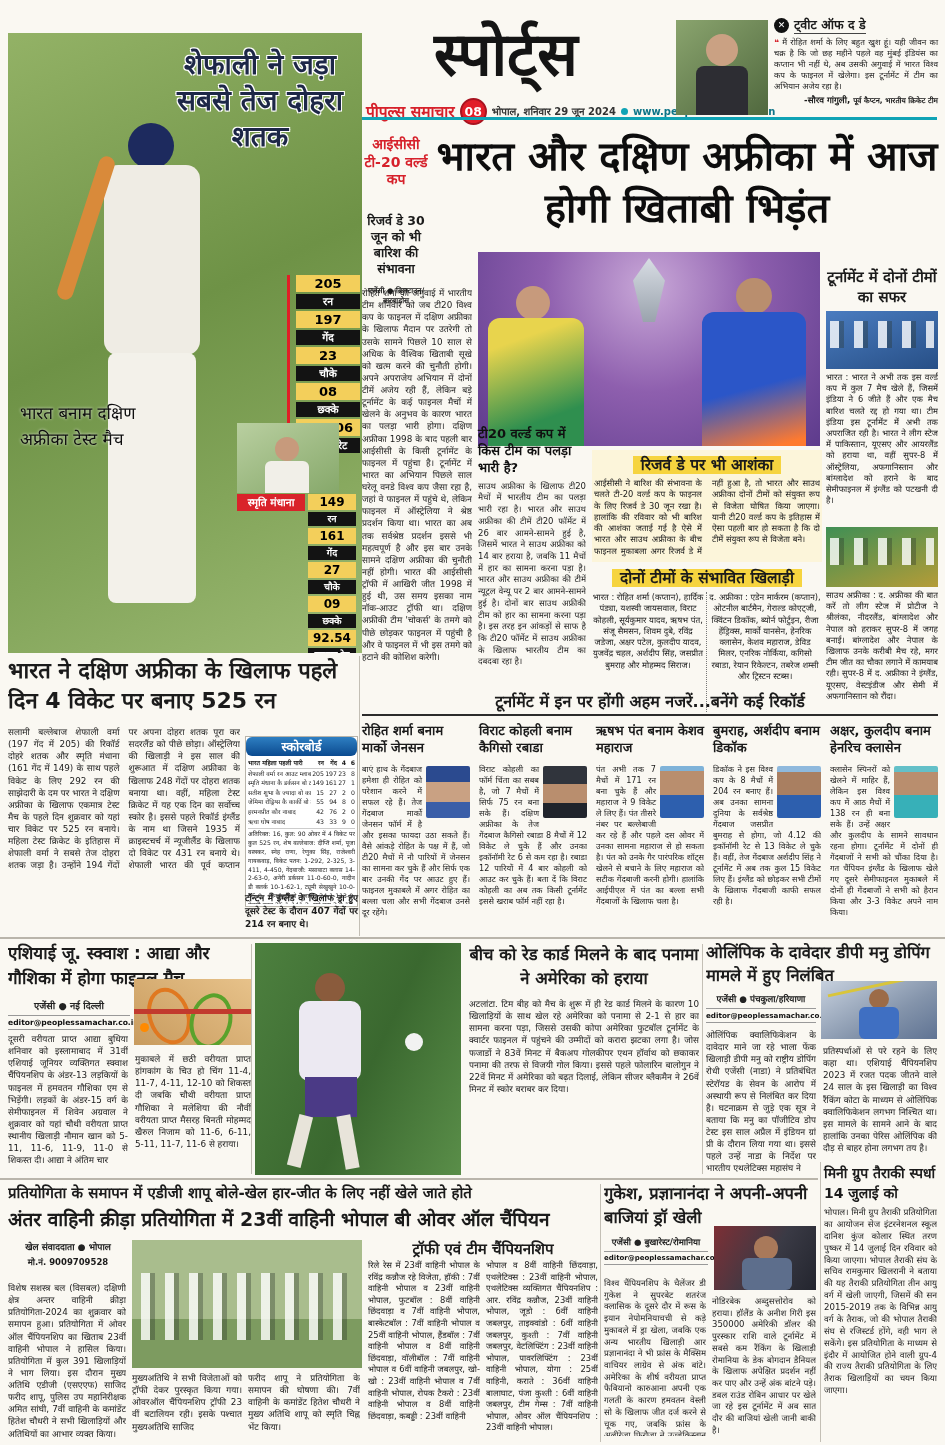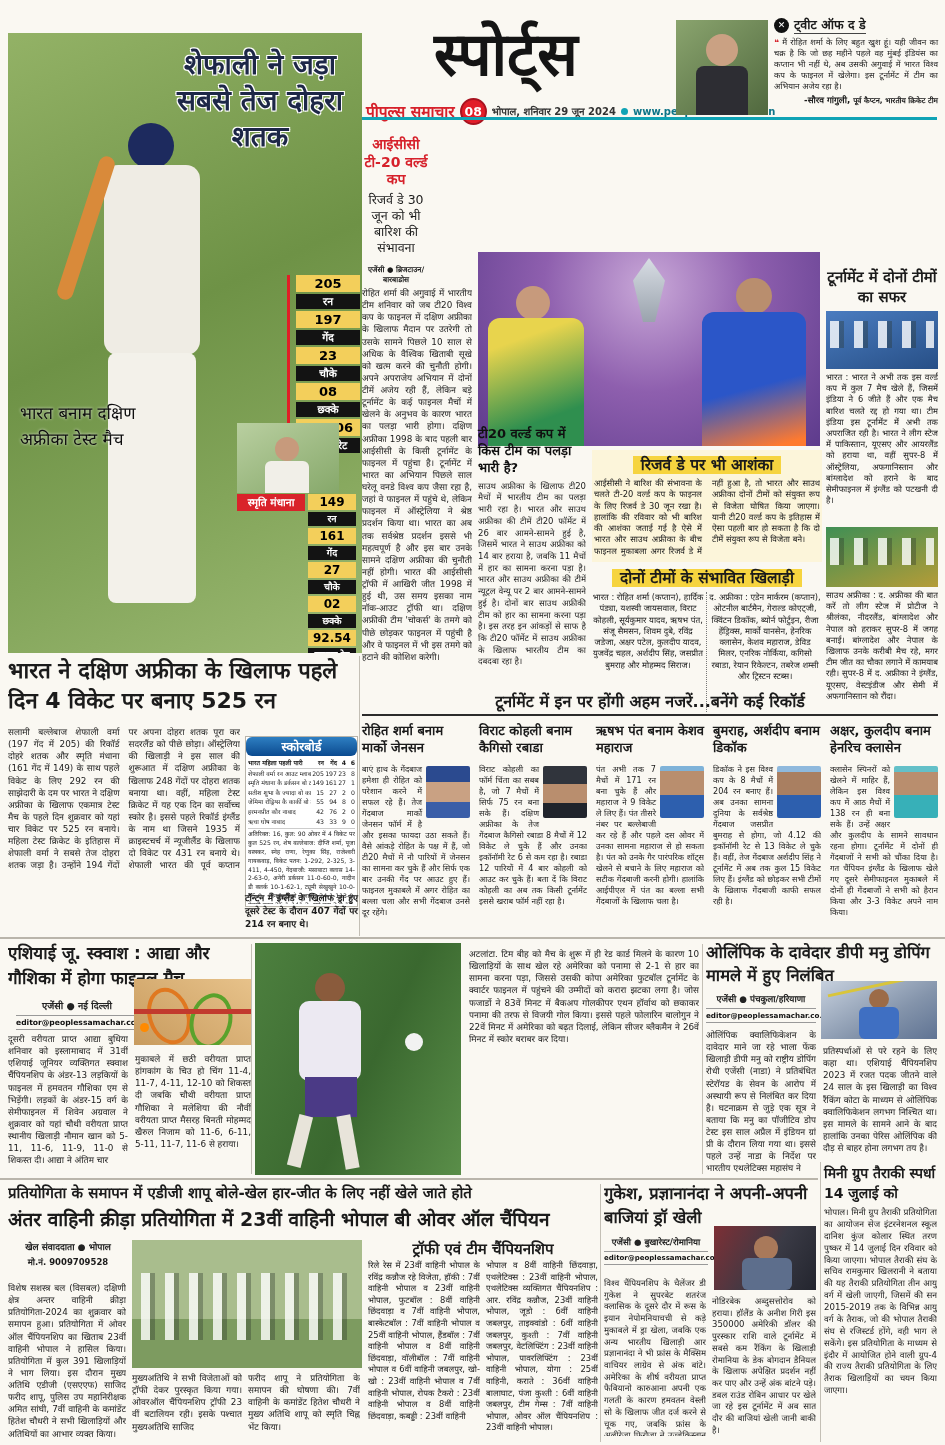--- a/index.html
+++ b/index.html
@@ -71,21 +71,21 @@
     height:15px;line-height:15px;}
   .chips.small .chip-val{font-size:12px;height:16px;line-height:16px;}
   .chips.small .chip-lab{font-size:9.5px;height:14px;line-height:14px;}
   .redline{position:absolute;width:3px;background:#e01f26;}
   .mnd-label{position:absolute;background:#d9232a;color:#fff;font-weight:800;font-size:10.5px;
     text-align:center;line-height:17px;height:17px;}
 
   
   .rail{left:362px;top:136px;width:68px;}
   .rail-kicker{color:#d6212b;font-weight:800;font-size:14px;text-align:center;line-height:1.25;}
-  .rail-sub{font-size:12.5px;font-weight:400;text-align:center;margin-top:3px;line-height:1.3;}
+  .rail-sub{font-size:12.5px;font-weight:700;text-align:center;margin-top:24px;line-height:1.3;}
   .rail-by{font-size:7.4px;font-weight:700;text-align:center;margin-top:7px;}
   .ms-headline{left:436px;top:130px;width:502px;height:122px;font-size:40px;font-weight:800;
     line-height:1.3;text-align:center;color:#0d0d0d;}
   .bodytxt{font-size:8.8px;line-height:1.38;text-align:justify;color:#1c1c1c;overflow:hidden;}
   .sec-h-yellow{text-align:center;}
   .sec-h-yellow span{background:#f6d43f;font-weight:800;font-size:15.5px;padding:0 8px;}
   .reserve{left:592px;top:450px;width:230px;height:112px;background:#fcf5da;
     padding:3px 2px 4px;box-sizing:border-box;}
   .res-body{column-count:2;column-gap:10px;font-size:8.3px;line-height:1.36;text-align:justify;margin-top:3px;height:84px;overflow:hidden;}
   .squads{left:592px;top:566px;width:230px;}
@@ -205,32 +205,33 @@
       <div class="fig" style="left:28px;top:38px;width:44px;height:32px;border-radius:6px 6px 0 0;background:#f1efe8;"></div>
     </div>
     <div class="mnd-label" style="left:229px;top:461px;width:68px;">स्मृति मंधाना</div>
     <div class="chips small" style="left:300px;top:461px;width:48px;">
       <div class="chip-val">149</div>
       <div class="chip-lab">रन</div>
       <div class="chip-val">161</div>
       <div class="chip-lab">गेंद</div>
       <div class="chip-val">27</div>
       <div class="chip-lab">चौके</div>
-      <div class="chip-val">02</div>
+      <div class="chip-val">09</div>
       <div class="chip-lab">छक्के</div>
       <div class="chip-val">92.54</div>
       <div class="chip-lab">स्ट्राइक रेट</div>
     </div>
   </div>
 
   <div class="abs rail">
     <div class="rail-kicker">आईसीसी टी-20 वर्ल्ड कप</div>
     <div class="rail-sub">रिजर्व डे 30 जून को भी बारिश की संभावना</div>
     <div class="rail-by">एजेंसी ● ब्रिजटाउन/बारबाडोस</div>
   </div>
+  <div class="abs ms-headline">भारत और दक्षिण अफ्रीका में आज होगी खिताबी भिड़ंत</div>
   <div class="abs bodytxt" style="left:362px;top:287px;width:110px;height:398px;">रोहित शर्मा की अगुवाई में भारतीय टीम शनिवार को जब टी20 विश्व कप के फाइनल में दक्षिण अफ्रीका के खिलाफ मैदान पर उतरेगी तो उसके सामने पिछले 10 साल से अधिक के वैश्विक खिताबी सूखे को खत्म करने की चुनौती होगी। अपने अपराजेय अभियान में दोनों टीमें अजेय रही हैं, लेकिन बड़े टूर्नामेंट के कई फाइनल मैचों में खेलने के अनुभव के कारण भारत का पलड़ा भारी होगा। दक्षिण अफ्रीका 1998 के बाद पहली बार आईसीसी के किसी टूर्नामेंट के फाइनल में पहुंचा है। टूर्नामेंट में भारत का अभियान पिछले साल घरेलू वनडे विश्व कप जैसा रहा है, जहां वे फाइनल में पहुंचे थे, लेकिन फाइनल में ऑस्ट्रेलिया ने श्रेष्ठ प्रदर्शन किया था। भारत का अब तक सर्वश्रेष्ठ प्रदर्शन इससे भी महत्वपूर्ण है और इस बार उनके सामने दक्षिण अफ्रीका की चुनौती नहीं होगी। भारत की आईसीसी ट्रॉफी में आखिरी जीत 1998 में हुई थी, उस समय इसका नाम नॉक-आउट ट्रॉफी था। दक्षिण अफ्रीकी टीम 'चोकर्स' के तमगे को पीछे छोड़कर फाइनल में पहुंची है और वे फाइनल में भी इस तमगे को हटाने की कोशिश करेगी।</div>
 
   <div class="abs photo ph-captains" style="left:478px;top:252px;width:342px;height:194px;">
     <div class="fig" style="left:151px;top:6px;width:40px;height:64px;background:linear-gradient(#d8dde4,#9aa3ad);clip-path:polygon(50% 0,90% 35%,65% 100%,35% 100%,10% 35%);"></div>
     <div class="fig" style="left:38px;top:34px;width:34px;height:34px;border-radius:50%;background:#c79a7c;"></div>
     <div class="fig" style="left:10px;top:66px;width:96px;height:128px;border-radius:12px 12px 0 0;background:linear-gradient(160deg,#e8d44d 20%,#2f8f4f 75%);"></div>
     <div class="fig" style="right:48px;top:26px;width:36px;height:36px;border-radius:50%;background:#b98e6e;"></div>
     <div class="fig" style="right:14px;top:60px;width:104px;height:134px;border-radius:12px 12px 0 0;background:linear-gradient(165deg,#2b56c8 55%,#ff7a2f 95%);"></div>
   </div>
 
@@ -356,21 +357,21 @@
   <div class="abs vline" style="left:359px;top:656px;height:280px;"></div>
   <div class="abs hline" style="left:0;top:937px;width:945px;"></div>
   <div class="abs vline" style="left:251px;top:944px;height:230px;"></div>
   <div class="abs vline" style="left:702px;top:944px;height:230px;"></div>
   <div class="abs hline" style="left:0;top:1178px;width:818px;"></div>
   <div class="abs vline" style="left:600px;top:1184px;height:258px;"></div>
   <div class="abs vline" style="left:820px;top:1162px;height:280px;"></div>
 
   <div class="abs squash">
     <div class="s-head">एशियाई जू. स्क्वाश : आद्या और गौशिका में होगा फाइनल मैच</div>
-    <div style="width:122px;margin-top:2px;margin-left:8px;">
+    <div style="width:122px;margin-top:2px;">
       <div class="byline">एजेंसी ● नई दिल्ली</div>
       <div class="email-box" style="font-size:7.6px;">editor@peoplessamachar.co.in</div>
     </div>
     <div class="photo ph-squash" style="right:0;top:38px;width:117px;height:66px;">
       <div class="fig" style="left:14px;top:8px;width:34px;height:50px;border:4px solid #e07820;border-radius:50%;transform:rotate(-18deg);"></div>
       <div class="fig" style="left:56px;top:14px;width:34px;height:48px;border:4px solid #5aa22c;border-radius:50%;transform:rotate(14deg);"></div>
       <div class="fig" style="left:6px;top:44px;width:9px;height:9px;border-radius:50%;background:#ff8a00;"></div>
       <div class="fig" style="left:0;top:30px;width:117px;height:5px;background:#c23a2e;"></div>
     </div>
     <div class="bodytxt" style="position:absolute;left:0;top:92px;width:120px;height:142px;">दूसरी वरीयता प्राप्त आद्या बुधिया शनिवार को इस्लामाबाद में 31वीं एशियाई जूनियर व्यक्तिगत स्क्वाश चैंपियनशिप के अंडर-13 लड़कियों के फाइनल में हमवतन गौशिका एम से भिड़ेंगी। लड़कों के अंडर-15 वर्ग के सेमीफाइनल में शिवेन अग्रवाल ने शुक्रवार को यहां चौथी वरीयता प्राप्त स्थानीय खिलाड़ी नौमान खान को 5-11, 11-6, 11-9, 11-0 से शिकस्त दी। आद्या ने अंतिम चार</div>
@@ -380,20 +381,21 @@
   <div class="abs football">
     <div class="photo ph-foot" style="left:0;top:2px;width:206px;height:232px;">
       <div class="fig" style="left:60px;top:30px;width:30px;height:30px;border-radius:50%;background:#8a5b3c;"></div>
       <div class="fig" style="left:44px;top:58px;width:62px;height:80px;border-radius:10px;background:#ece9f2;"></div>
       <div class="fig" style="left:50px;top:134px;width:52px;height:40px;background:#4b3a86;"></div>
       <div class="fig" style="left:38px;top:172px;width:14px;height:52px;background:#e8e4da;transform:rotate(14deg);"></div>
       <div class="fig" style="left:86px;top:172px;width:14px;height:54px;background:#e8e4da;transform:rotate(-10deg);"></div>
       <div class="fig" style="left:150px;top:90px;width:18px;height:18px;border-radius:50%;background:#f2f2f2;"></div>
     </div>
     <div class="fb-right">
+      <div class="fb-head">बीच को रेड कार्ड मिलने के बाद पनामा ने अमेरिका को हराया</div>
       <div class="bodytxt" style="margin-top:5px;height:172px;">अटलांटा. टिम बीह को मैच के शुरू में ही रेड कार्ड मिलने के कारण 10 खिलाड़ियों के साथ खेल रहे अमेरिका को पनामा से 2-1 से हार का सामना करना पड़ा, जिससे उसकी कोपा अमेरिका फुटबॉल टूर्नामेंट के क्वार्टर फाइनल में पहुंचने की उम्मीदों को करारा झटका लगा है। जोस फजार्डो ने 83वें मिनट में बैकअप गोलकीपर एथन हॉर्वाथ को छकाकर पनामा की तरफ से विजयी गोल किया। इससे पहले फोलारिन बालोगुन ने 22वें मिनट में अमेरिका को बढ़त दिलाई, लेकिन सीजर ब्लैकमैन ने 26वें मिनट में स्कोर बराबर कर दिया।</div>
     </div>
   </div>
 
   <div class="abs doping">
     <div class="d-head">ओलिंपिक के दावेदार डीपी मनु डोपिंग मामले में हुए निलंबित</div>
     <div style="width:110px;margin-top:2px;">
       <div class="byline" style="font-size:8.8px;">एजेंसी ● पंचकुला/हरियाणा</div>
       <div class="email-box" style="font-size:7.2px;">editor@peoplessamachar.co.in</div>
     </div>

